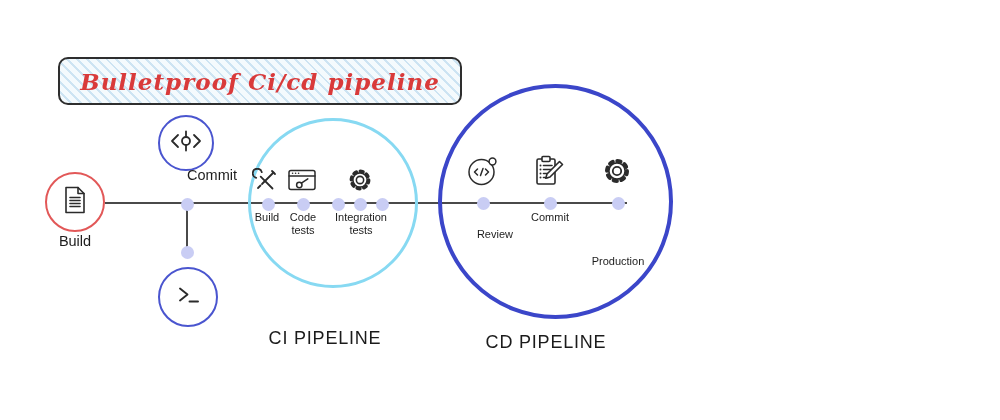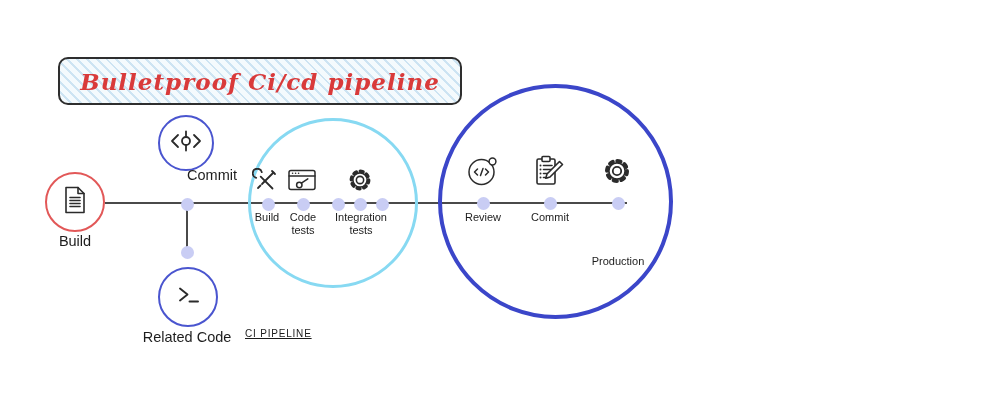--- a/index.html
+++ b/index.html
@@ -30,21 +30,21 @@
   .v-line{position:absolute;left:186px;top:204px;width:1.5px;height:48px;background:#4a4a4a;}
   .dot{position:absolute;width:13px;height:13px;border-radius:50%;background:#c9cdf4;}
   
   .icon{position:absolute;line-height:0;}
   svg{stroke:#2b2b2b;fill:none;stroke-linecap:round;stroke-linejoin:round;}
   .node-label{position:absolute;font-size:14.5px;text-align:center;color:#1d1d1d;}
   .lbl-code{left:35px;top:233px;width:80px;}
   .lbl-commit{left:137px;top:167px;width:100px;text-align:right;}
   .lbl-related{left:127px;top:329px;width:120px;}
   .step-label{position:absolute;font-size:11px;line-height:13px;text-align:center;color:#1d1d1d;}
-  .pipe-title{position:absolute;font-size:10px;letter-spacing:.8px;text-align:left;color:#1b1b1b;text-decoration:underline;}
+  .pipe-title{position:absolute;font-size:18px;letter-spacing:.8px;text-align:center;color:#1b1b1b;}
   .title-ci{left:245px;top:328px;width:160px;}
   .title-cd{left:466px;top:332px;width:160px;}
 </style>
 </head>
 <body>
 
 <div id="canvas">
 
   <div class="banner">
     <span class="banner-text">Bulletproof Ci/cd pipeline</span>
@@ -95,21 +95,20 @@
   <div class="node-label lbl-commit">Commit</div>
 
   <div class="ring ring-related">
     <span class="iconwrap">
       <svg width="26" height="20" viewBox="0 0 26 20" stroke-width="1.9">
         <path d="M5,3.5 L12.5,9.5 L5,15.5"></path>
         <line x1="14.5" y1="16.5" x2="23" y2="16.5"></line>
       </svg>
     </span>
   </div>
-  <div class="node-label lbl-related">Related Code</div>
 
   <span class="icon" style="left:252px;top:168px;">
     <svg width="26" height="26" viewBox="0 0 26 26" stroke-width="1.8">
       <path d="M4.2,9.8 A4.6,4.6 0 1 1 9.8,4.2"></path>
       <line x1="8.7" y1="8.7" x2="20.5" y2="20.5"></line>
       <line x1="21.5" y1="4.5" x2="10" y2="16"></line>
       <line x1="20" y1="3" x2="23" y2="6"></line>
       <line x1="8.5" y1="17.5" x2="6" y2="20"></line>
     </svg>
   </span>
@@ -161,19 +160,20 @@
     </svg>
   </span>
   <span class="icon" style="left:602px;top:156px;">
     <svg width="30" height="30" viewBox="0 0 30 30">
       <circle cx="15" cy="15" r="10" stroke-width="4" stroke-dasharray="3.3 4.55"></circle>
       <circle cx="15" cy="15" r="8.2" stroke-width="1.8"></circle>
       <circle cx="15" cy="15" r="4.2" stroke-width="1.8"></circle>
     </svg>
   </span>
 
-  <div class="step-label" style="left:453px;top:211px;width:60px;">Review</div>
+  <div class="step-label" style="left:453px;top:228px;width:60px;text-align:right;">Review</div>
   <div class="step-label" style="left:520px;top:211px;width:60px;">Commit</div>
   <div class="step-label" style="left:578px;top:211px;width:80px;margin-top:44px;">Production</div>
 
   <div class="pipe-title title-ci">CI PIPELINE</div>
+  <div class="pipe-title title-cd">CD PIPELINE</div>
 
 </div>
 
 </body></html>

